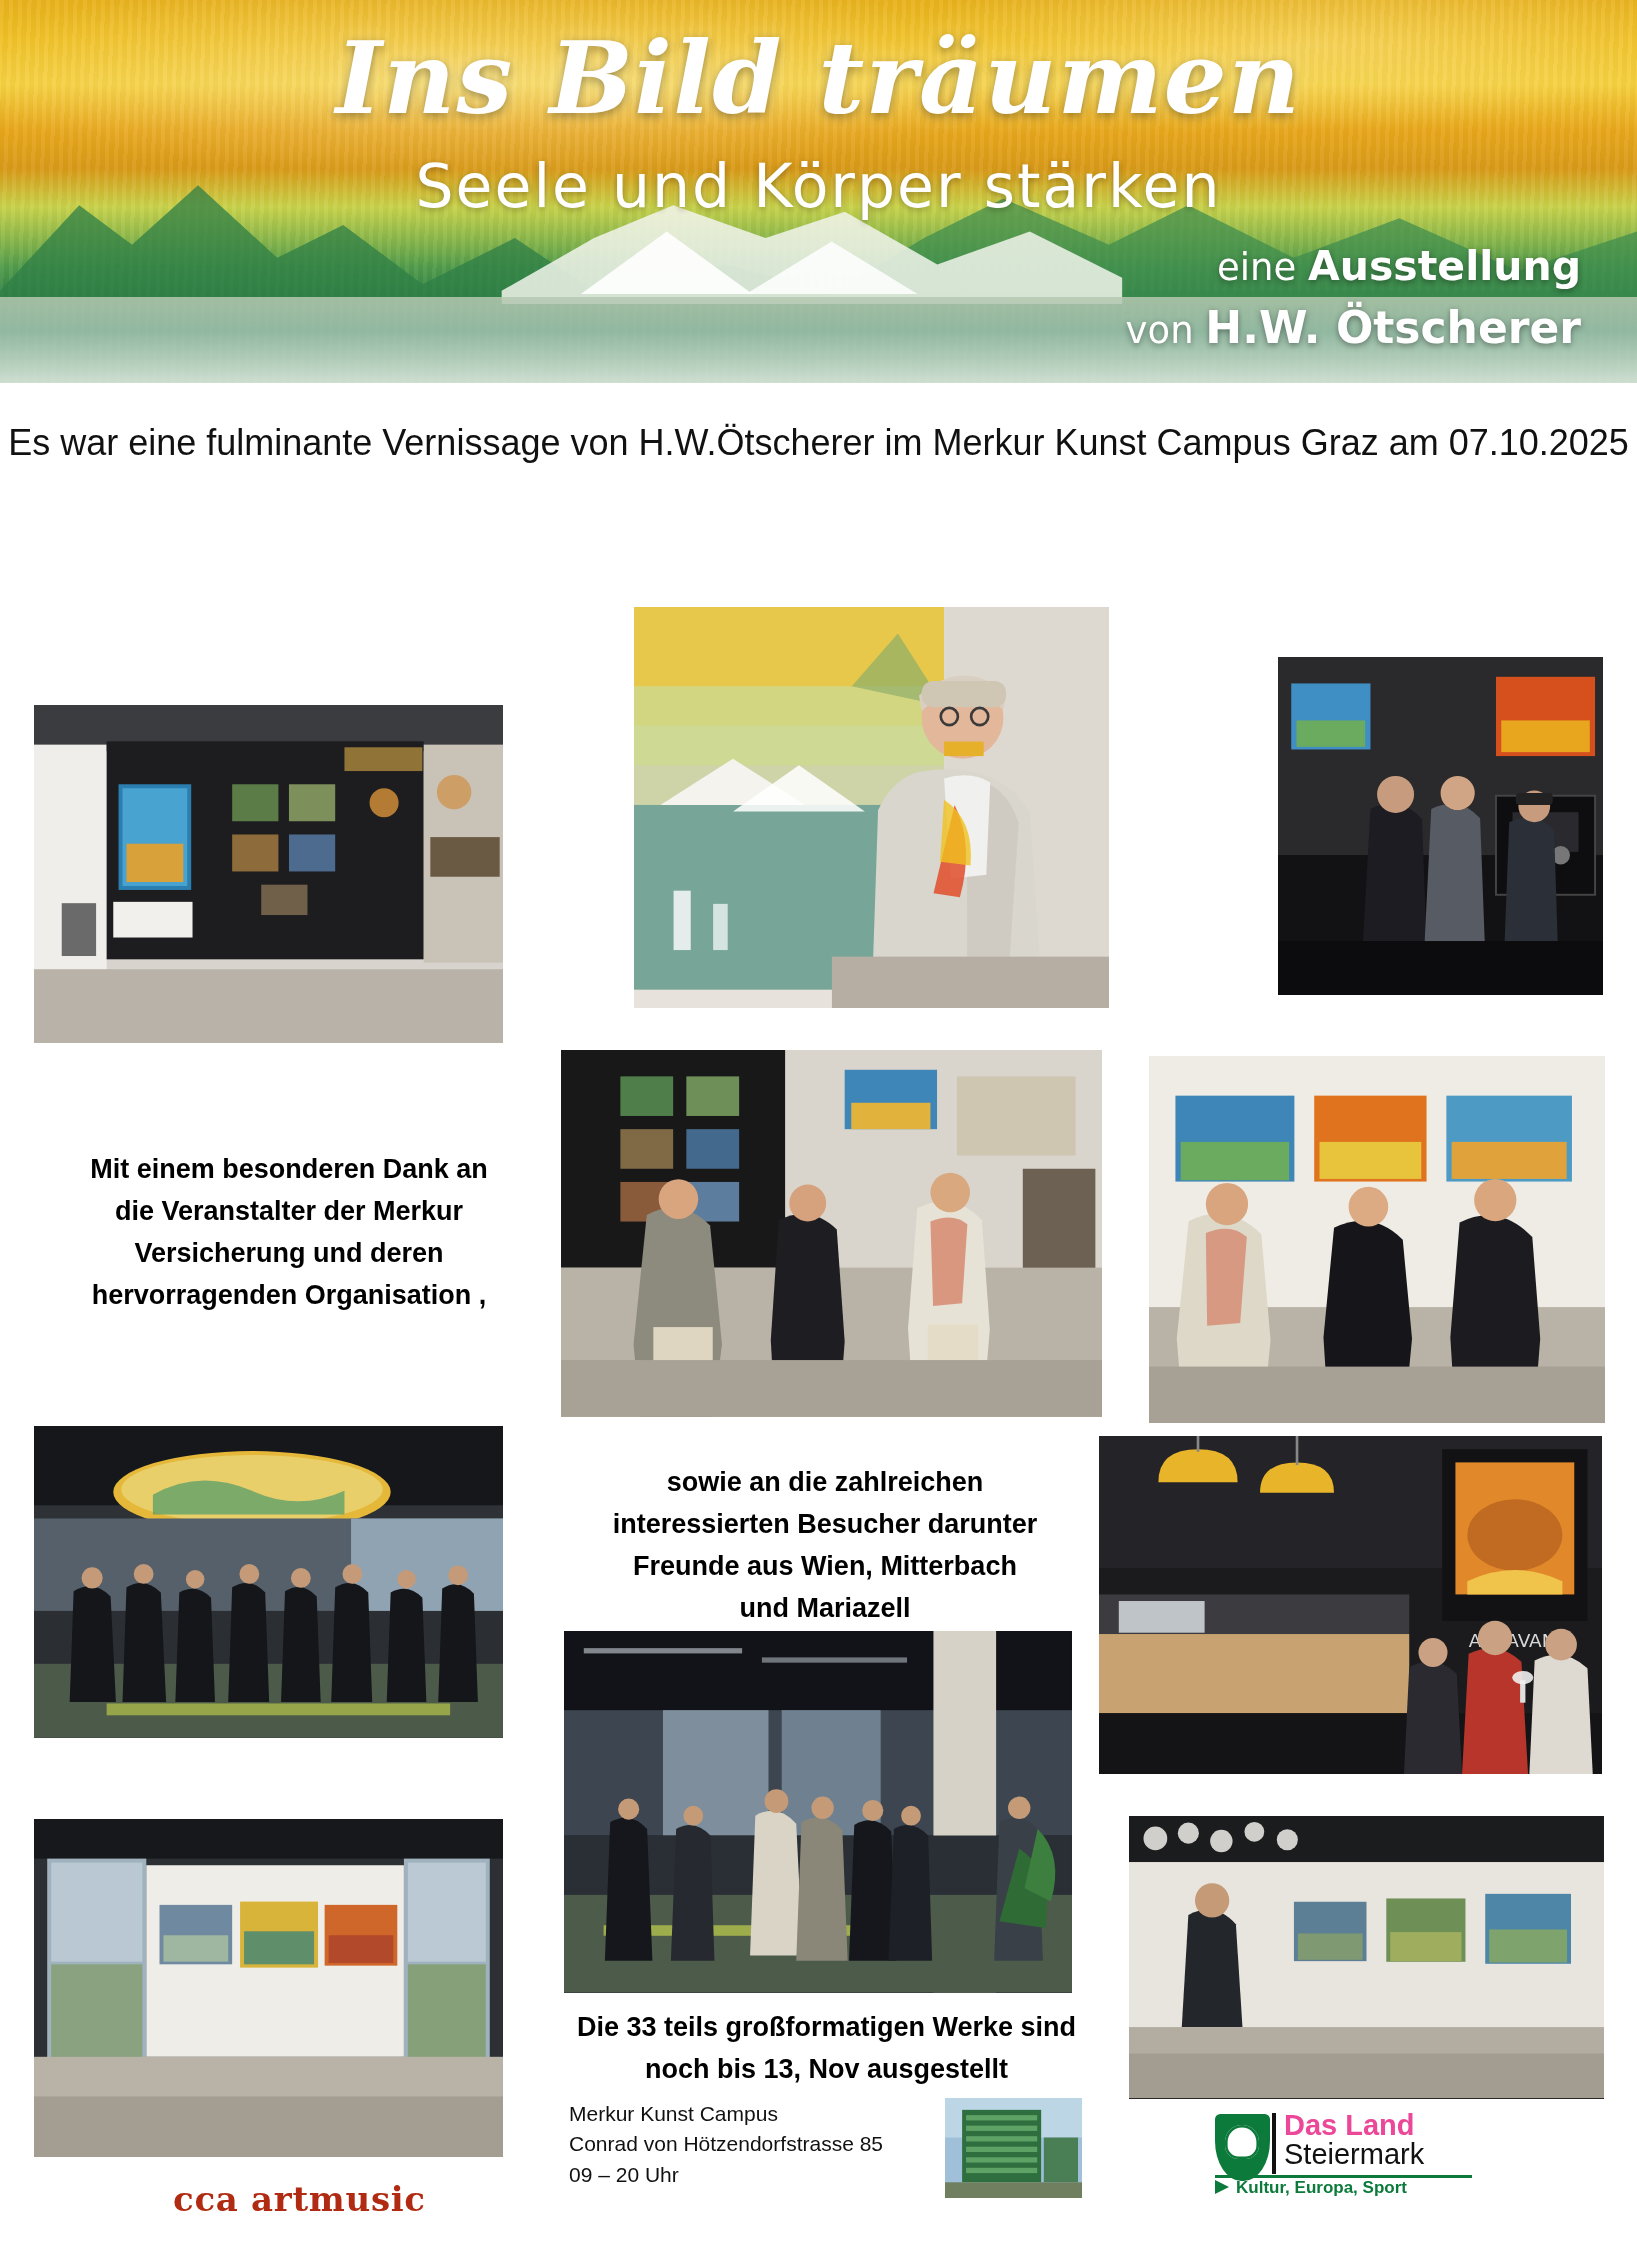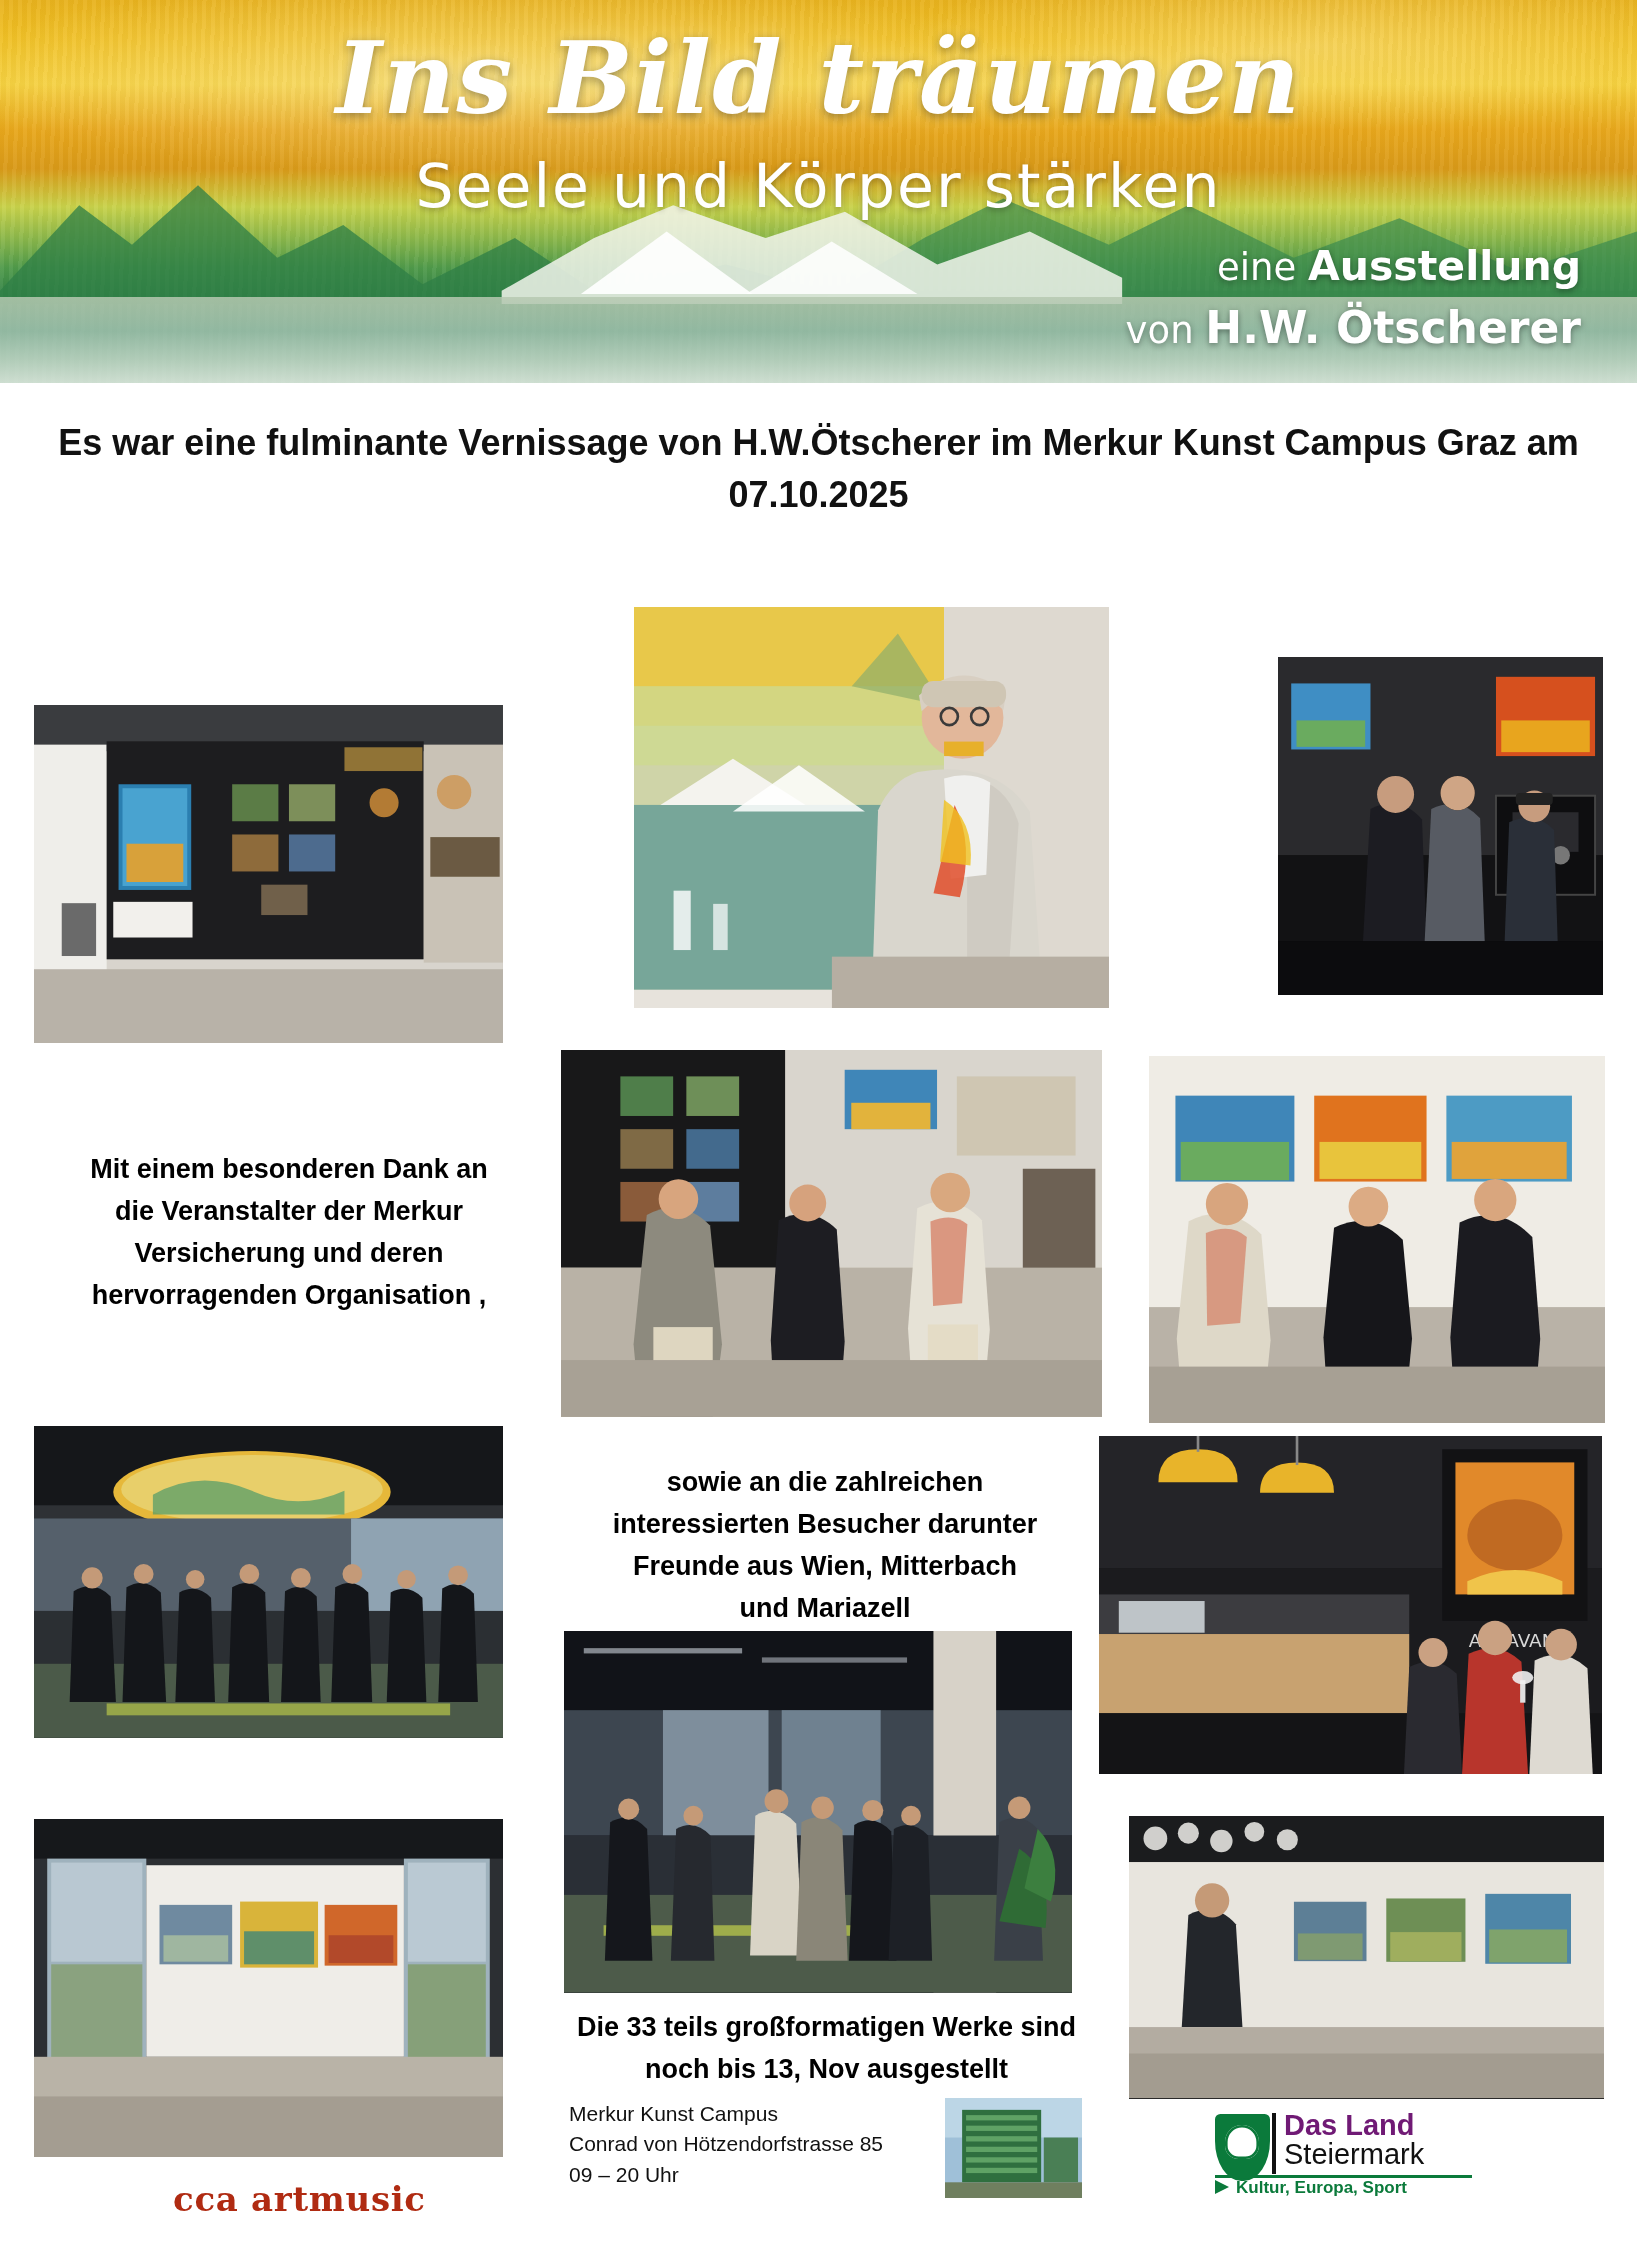--- a/index.html
+++ b/index.html
@@ -108,21 +108,21 @@
   }
   .banner-right .r2 b { font-size: 44px; font-weight: bold; }
 
   
   .headline {
     position: absolute;
     left: 0; top: 417px;
     width: 1637px;
     text-align: center;
     font-size: 36px;
-    font-weight: bold;
+    font-weight: normal;
     color: #111111;
     line-height: 1.45;
     font-family: "Liberation Sans", sans-serif;
   }
 
   
   .photo {
     position: absolute;
     overflow: hidden;
     background: #2a2a2a;
@@ -172,21 +172,21 @@
   }
   .st-shield::after {
     content: "";
     position: absolute; left: 8px; top: 9.2px;
     width: 34px; height: 34px;
     background: #ffffff;
     border-radius: 50% 50% 40% 40%;
     box-shadow: inset 0 0 0 2.6px #0b7a3b;
   }
   .st-bar { position: absolute; left: 57px; top: 4px; width: 4px; height: 61px; background: #111; }
-  .st-l1 { position: absolute; left: 69px; top: 0px; font-size: 29px; font-weight: bold; color: #701a75; font-family: "Liberation Sans", sans-serif; }
+  .st-l1 { position: absolute; left: 69px; top: 0px; font-size: 29px; font-weight: bold; color: #ec4899; font-family: "Liberation Sans", sans-serif; }
   .st-l2 { position: absolute; left: 69px; top: 29px; font-size: 29px; font-weight: normal; color: #111; font-family: "Liberation Sans", sans-serif; }
   .st-rule { position: absolute; left: 0; top: 66px; width: 257px; height: 3.3px; background: #0b7a3b; }
   .st-l3 { position: absolute; left: 21px; top: 69px; font-size: 17px; font-weight: bold; color: #0b7a3b; font-family: "Liberation Sans", sans-serif; }
   .st-arrow { position: absolute; left: 0px; top: 71px; width: 0; height: 0; border-top: 7.3px solid transparent; border-bottom: 7.3px solid transparent; border-left: 14.5px solid #0b7a3b; }
 
   
   .bldg { position: absolute; overflow: hidden; }
 </style>
 </head>
 <body>

